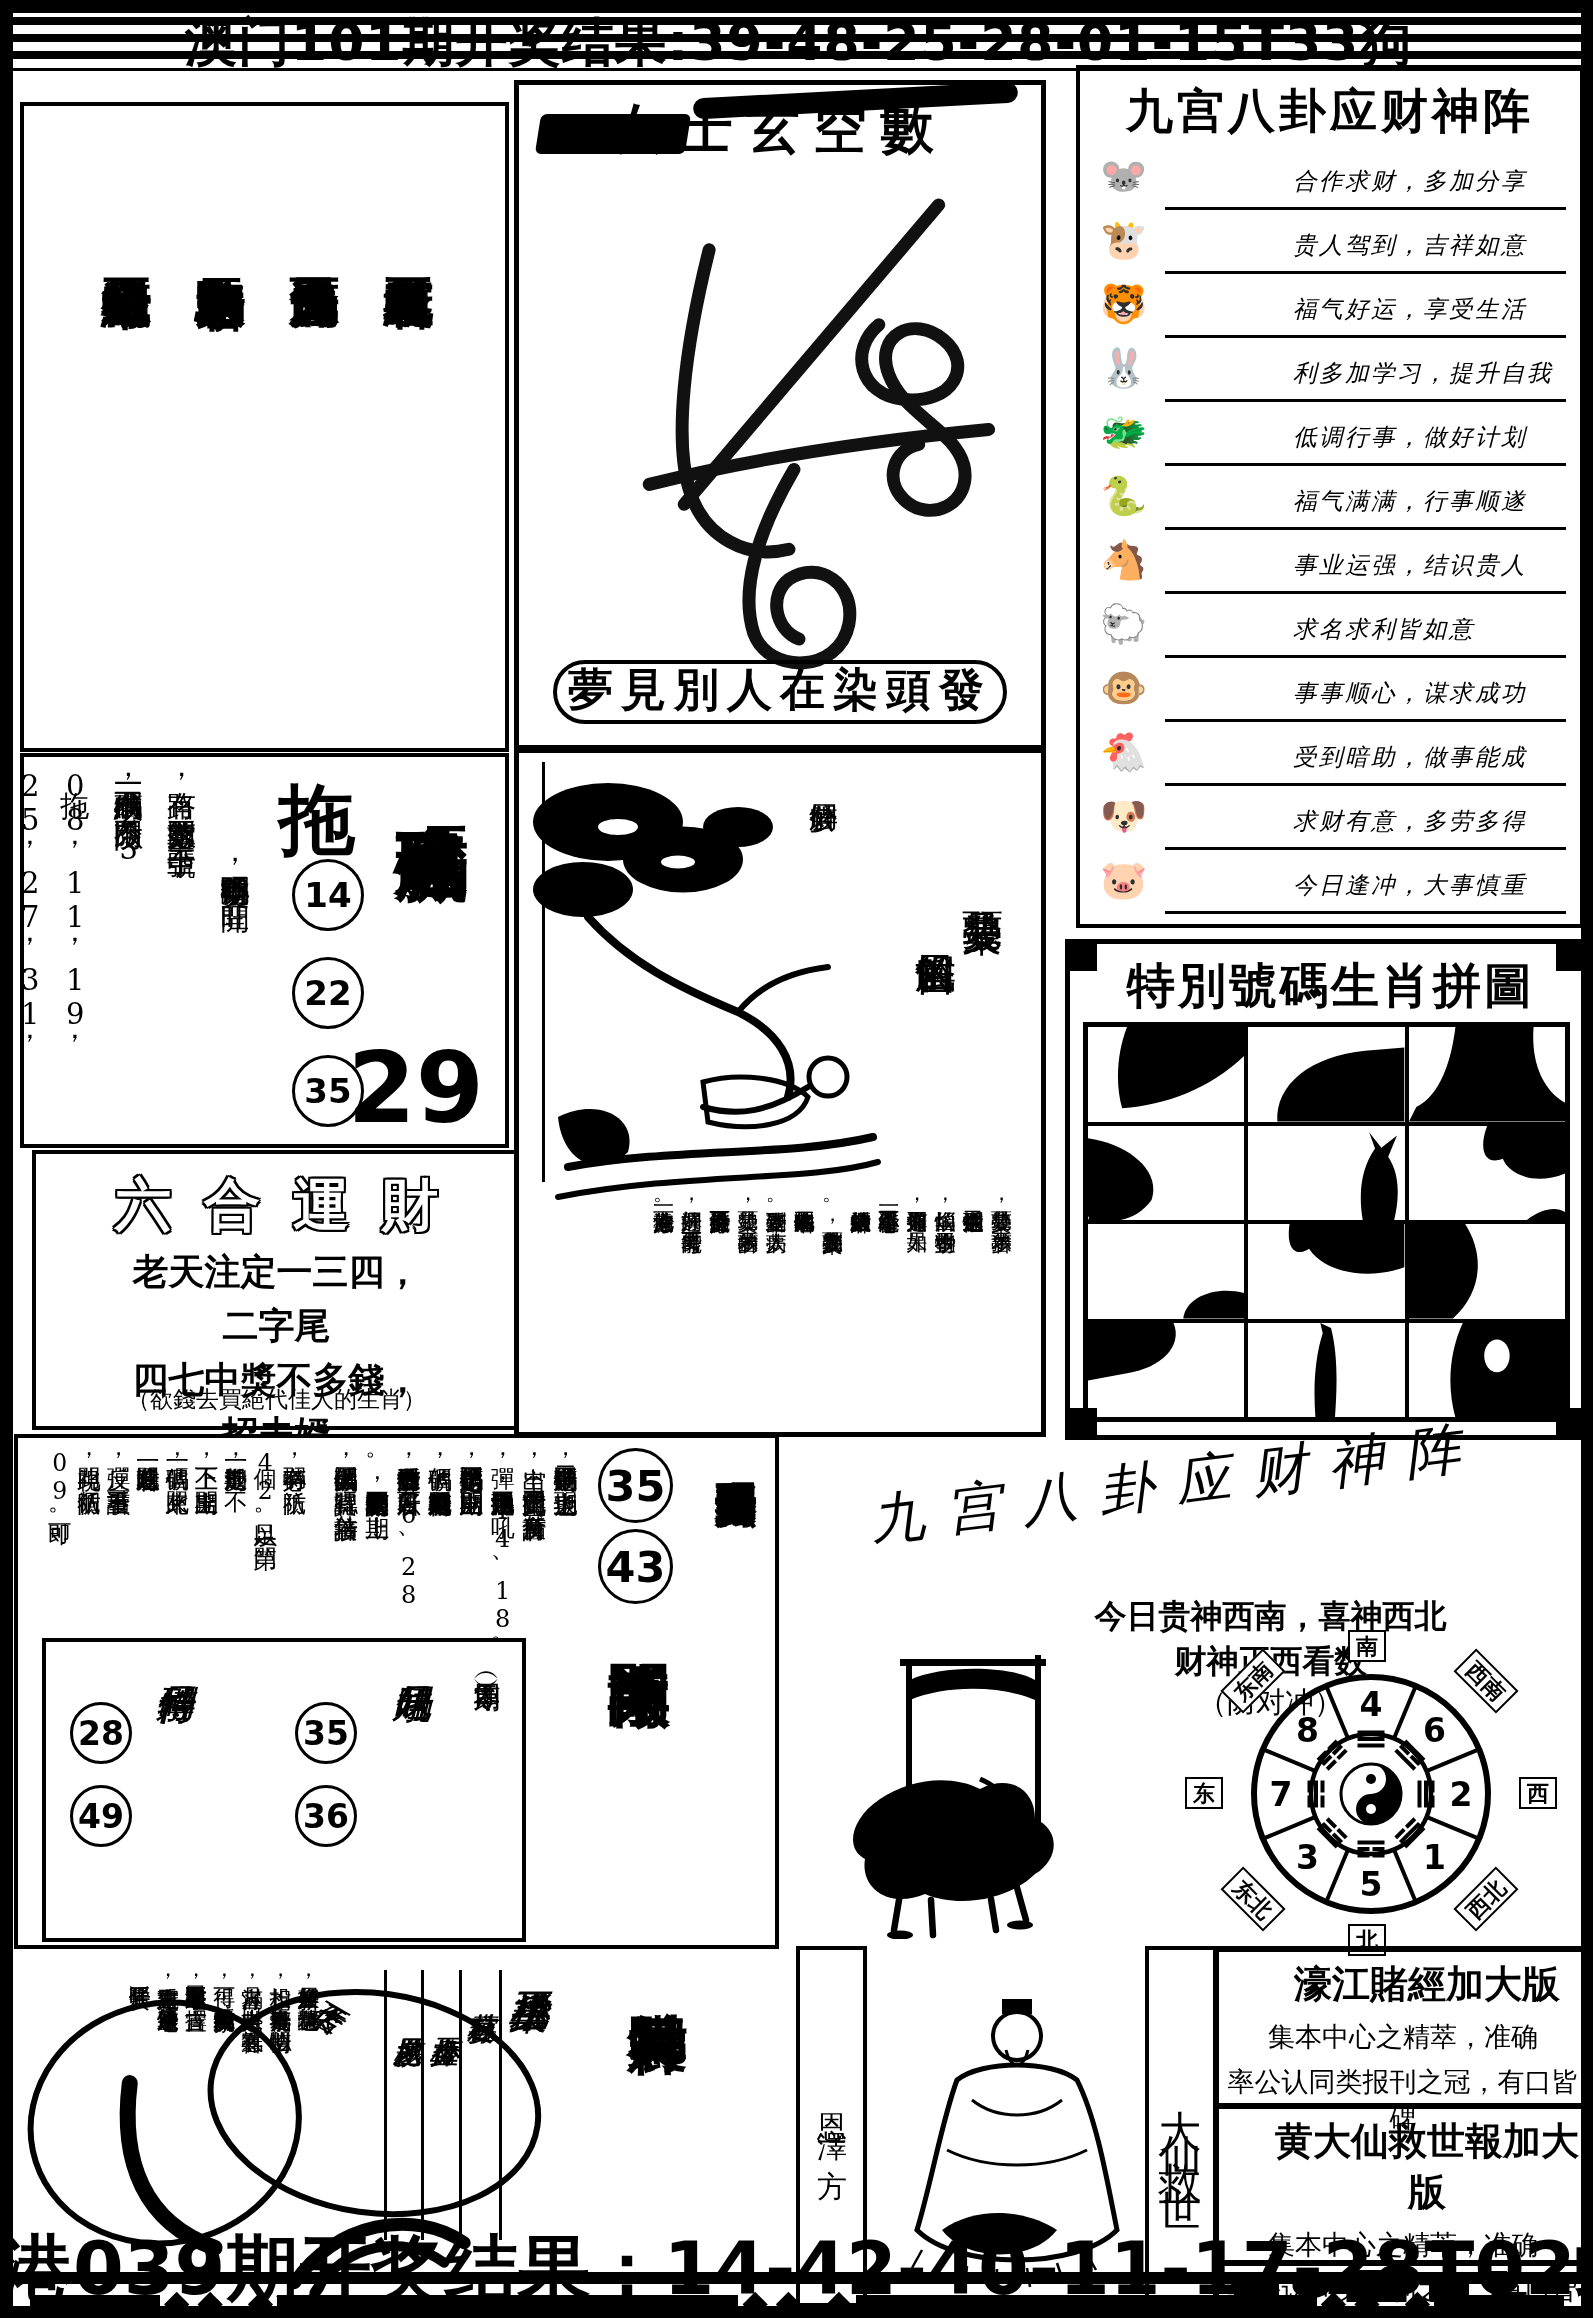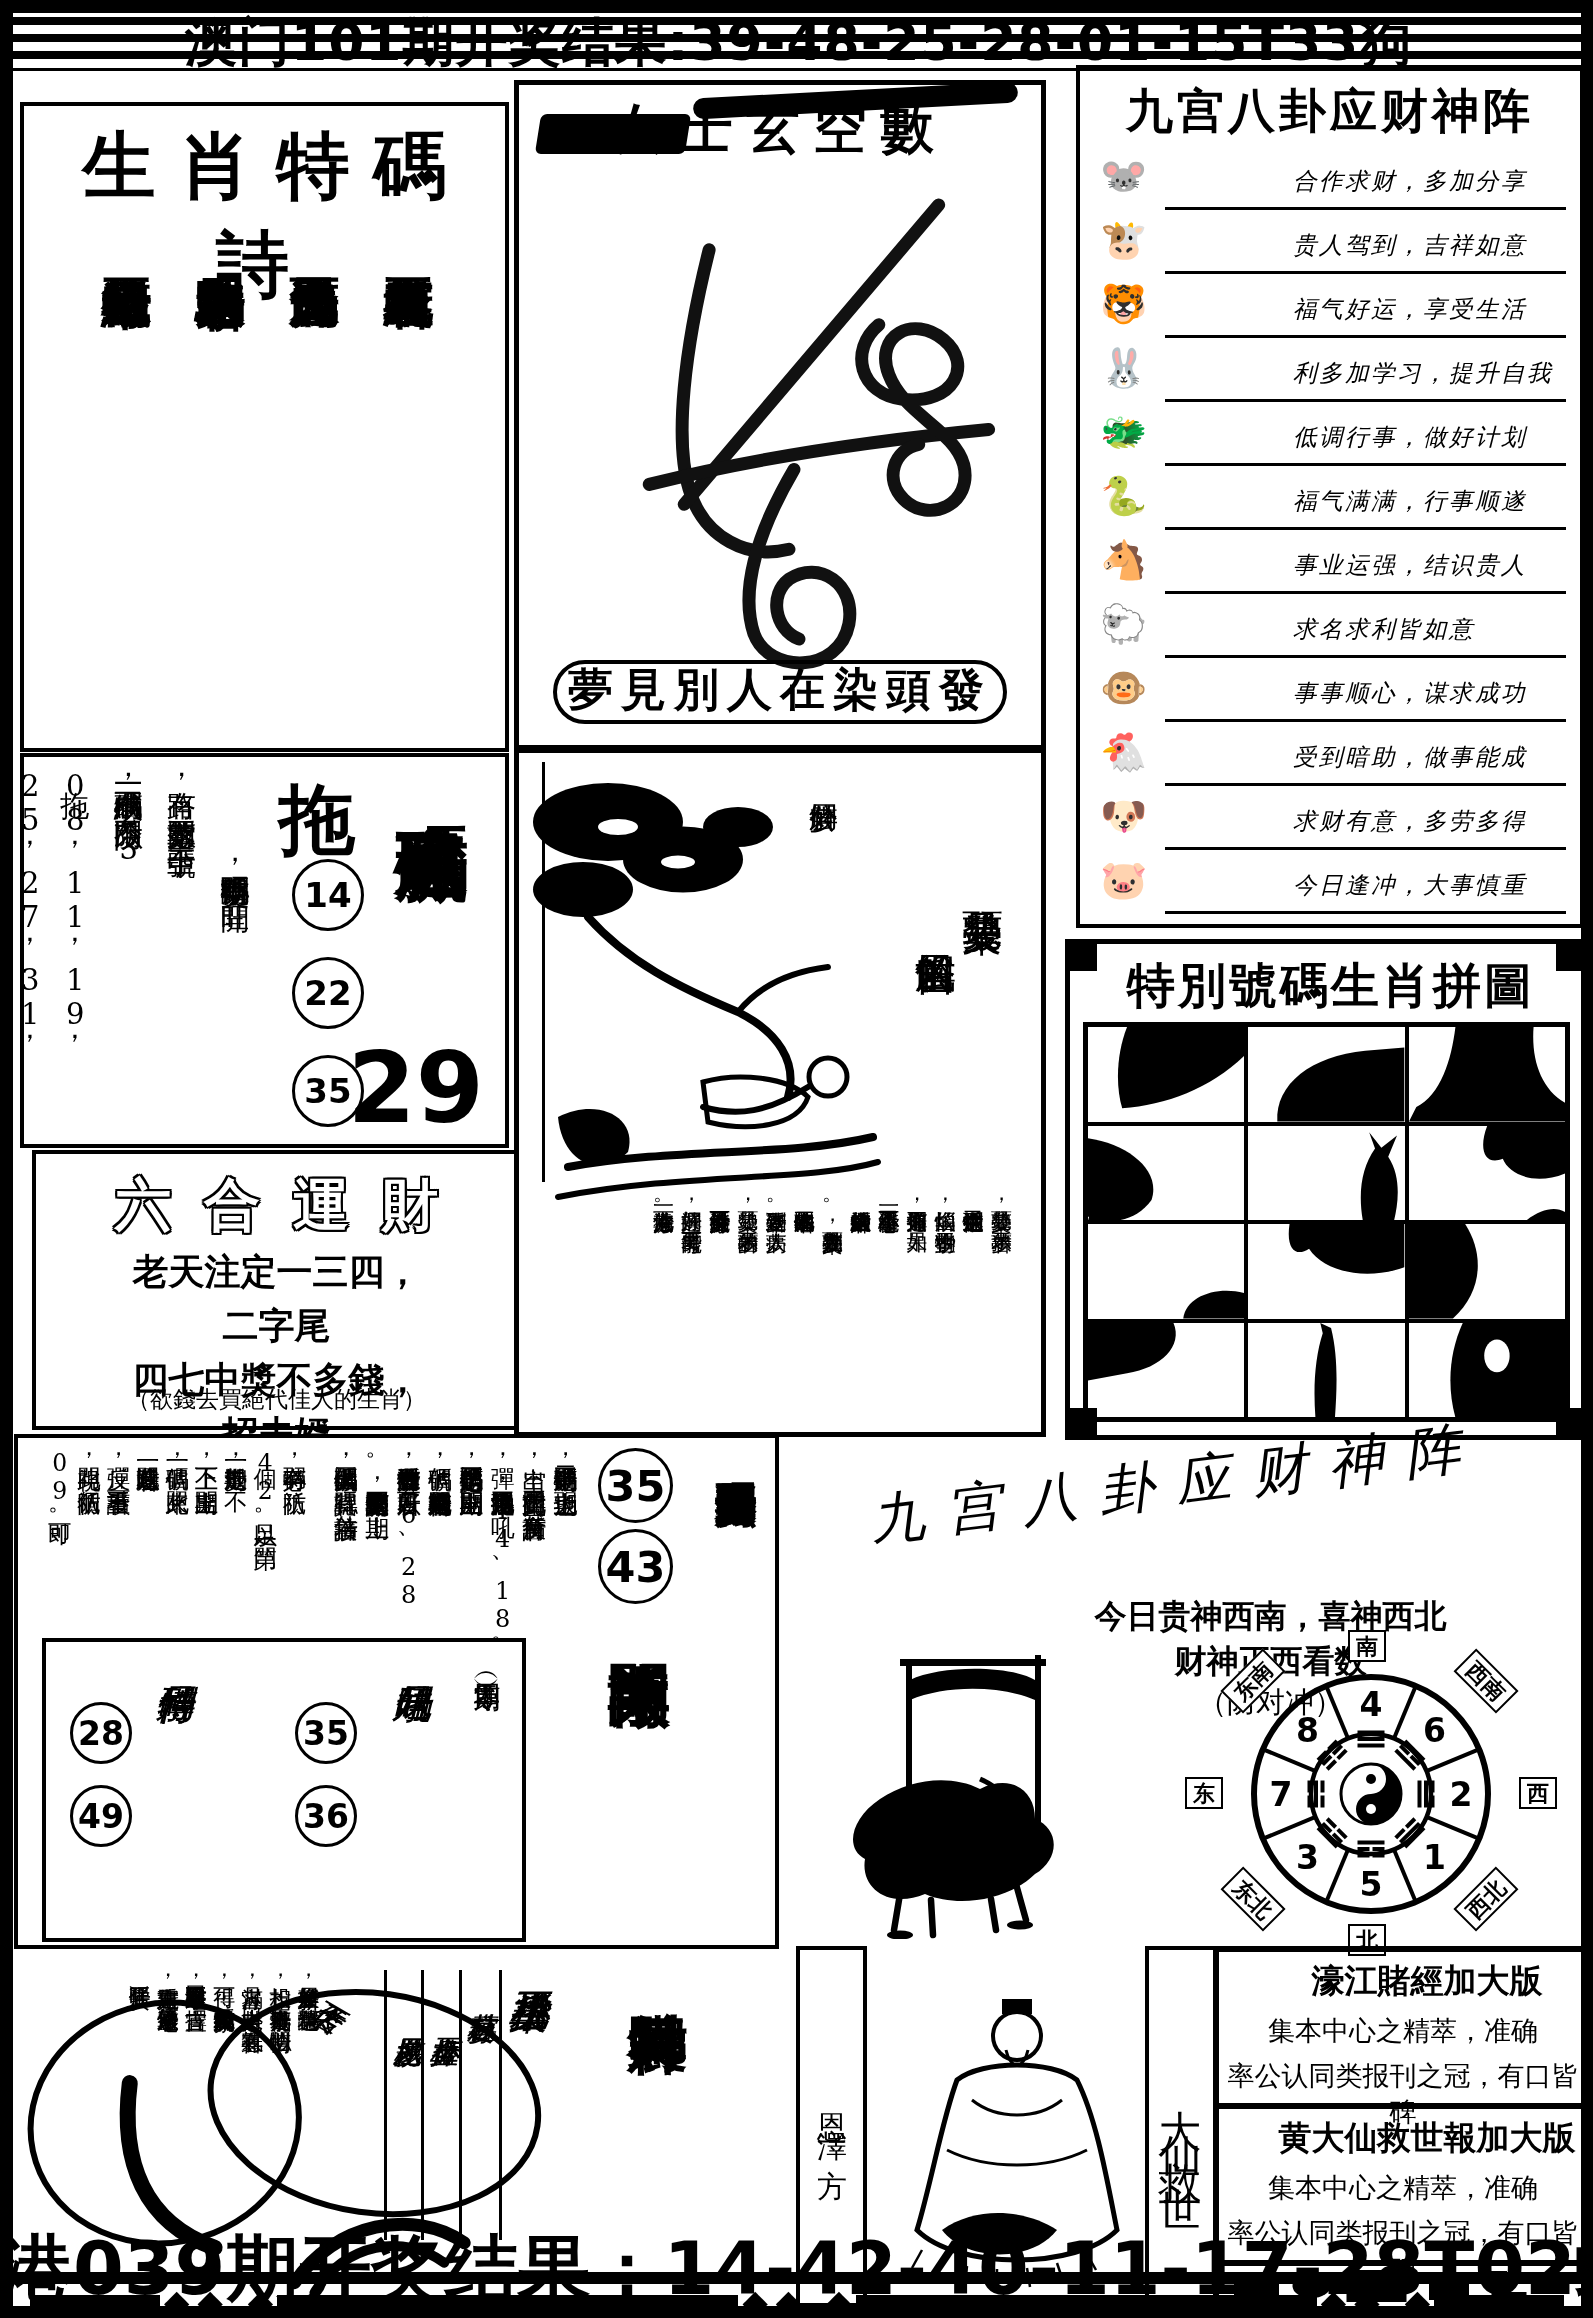--- a/index.html
+++ b/index.html
@@ -132,41 +132,40 @@
     display:flex;align-items:center;justify-content:center;}
   .ts-enze .v{font-size:30px;letter-spacing:19px;}
   .ts-immortal{position:absolute;left:867px;top:1990px;}
   .ts-daxian{position:absolute;left:1145px;top:1946px;width:64px;height:356px;border:4px solid #000;
     display:flex;align-items:center;justify-content:center;}
   .ts-daxian .v{font-size:43px;letter-spacing:26px;}
   .ads{position:absolute;left:1213px;top:1946px;width:368px;height:357px;border:6px solid #000;}
   .ad{text-align:center;border-bottom:6px solid #000;}
   .ad1{height:144px;}
   .ad2{height:144px;}
-  .ad-title{font-size:33px;font-weight:900;font-family:"DejaVu Sans","Liberation Sans",sans-serif;margin-top:7px;padding-left:48px;}
+  .ad-title{font-size:38px;font-weight:900;font-family:"DejaVu Sans","Liberation Sans",sans-serif;margin-top:7px;padding-left:48px;}
   .ad-line{font-size:27px;margin-top:9px;}
   .ad3{height:45px;border-bottom:none;position:relative;}
 
   
   .ft-bar{position:absolute;left:13px;top:2272px;width:1568px;height:12px;background:#000;z-index:5;}
   .ft-text{position:absolute;left:0;right:0;top:2221px;text-align:center;font-size:73px;z-index:6;white-space:nowrap;}
   .ft-diamonds{position:absolute;left:30px;right:30px;top:2287px;height:29px;display:flex;align-items:center;z-index:6;}
   .ft-diamonds .bar{height:13px;background:#000;flex:1;}
   .ft-diamonds .bar.short{flex:0 0 130px;}
   .ft-diamonds .dmd{font-size:33px;line-height:1;margin:0 4px;}
   .ft-diamonds .gap{width:17px;}
 </style>
 </head>
 <body>
 
 <div class="header-text bold">澳门101期开奖结果:39-48-25-28-01-15T33狗</div>
 <div class="header-stripes"></div>
 
 <div class="panel" style="left:20px;top:102px;width:481px;height:642px;">
-  <div class="poem-title bold">生肖特碼詩</div>
   <div class="poem-verses">
     <p>五裏霧中看紅花</p>
     <p>滿面風光人發達</p>
     <p>騎着大馬進咱家</p>
     <p>街逍兩帝栽綠楊</p>
   </div>
 </div>
 
 <div class="panel" style="left:20px;top:753px;width:481px;height:387px;">
   <div class="ly-title v bold">連贏碼膽</div>

